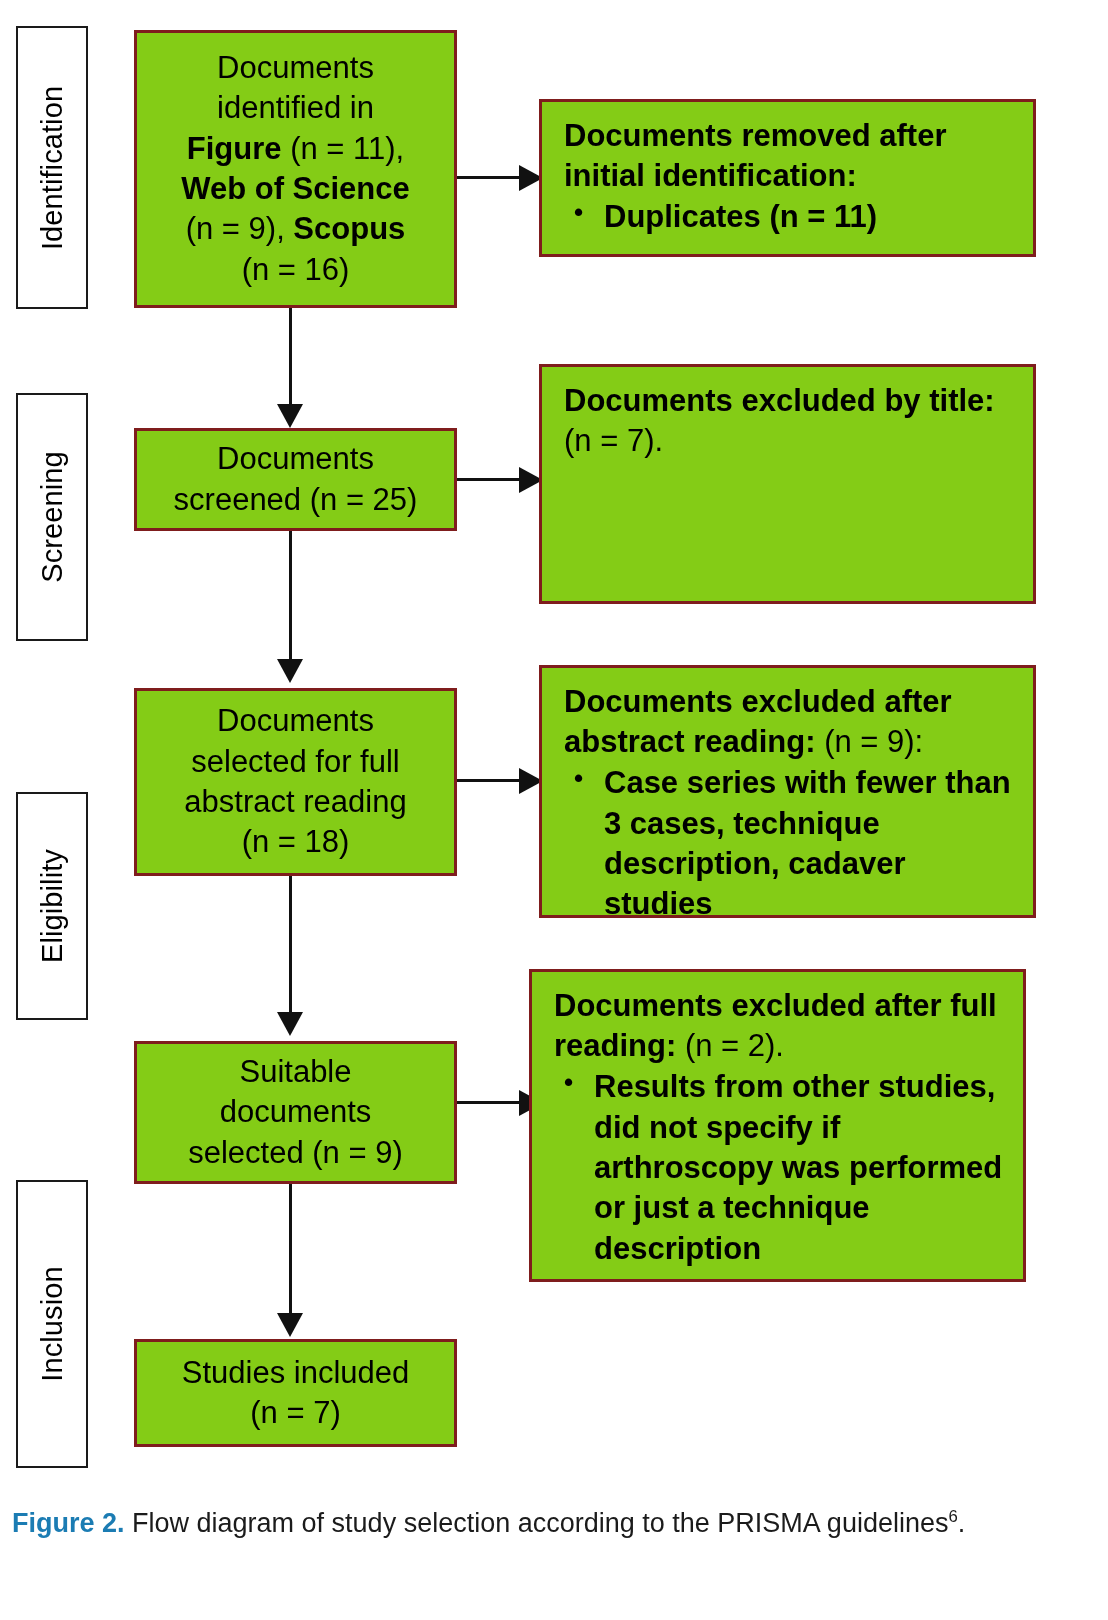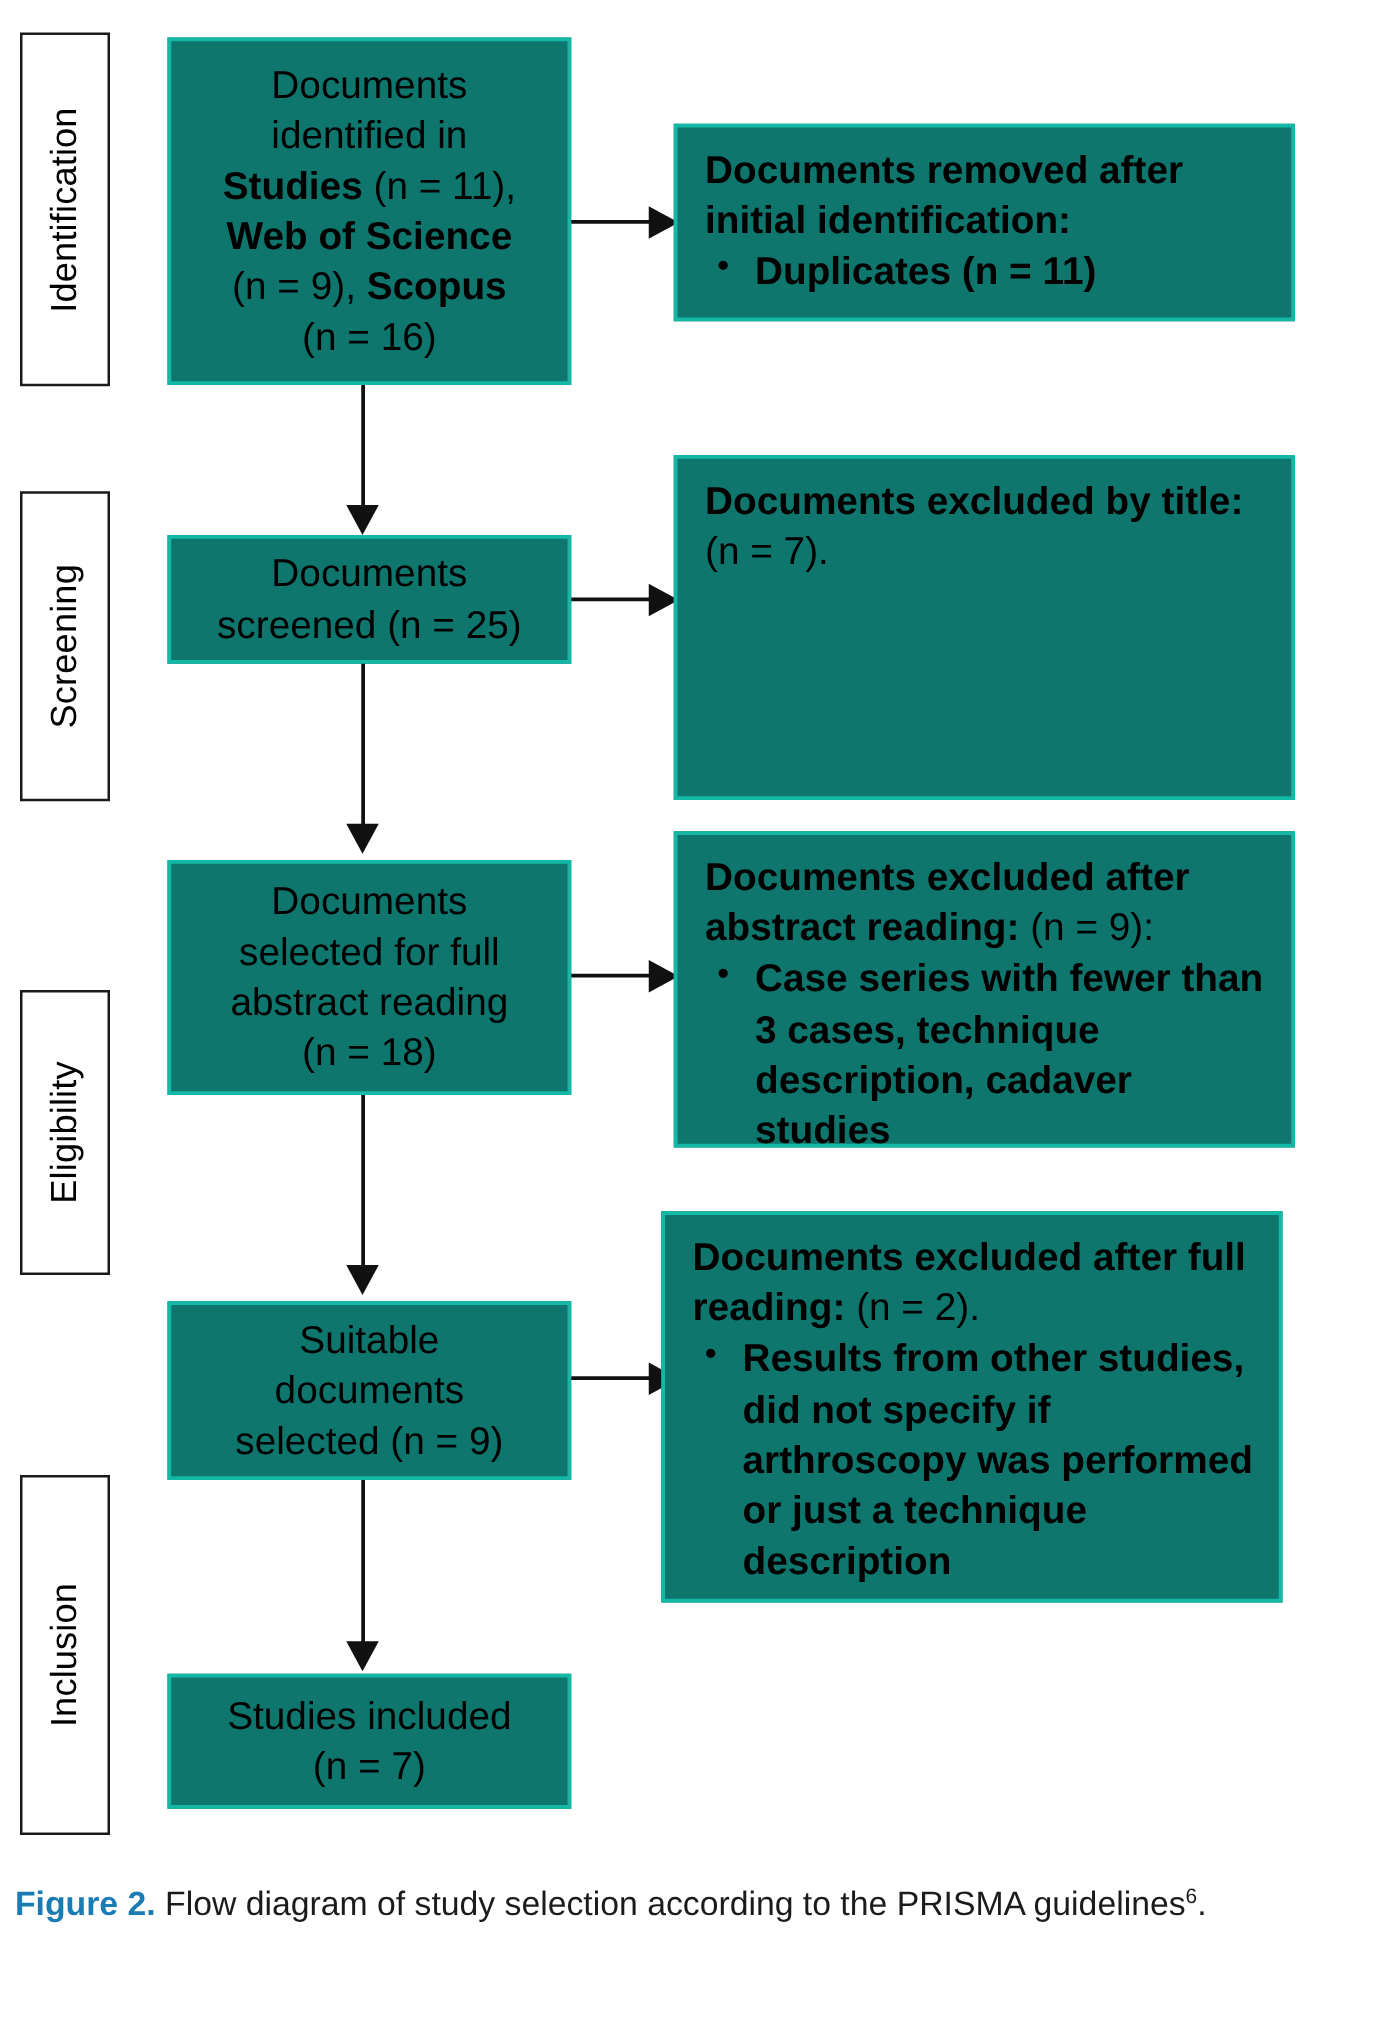--- a/index.html
+++ b/index.html
@@ -34,22 +34,22 @@
     white-space: nowrap;
     font-size: 29px;
     line-height: 1;
     letter-spacing: 0.1px;
     color: #000;
   }
 
   
   .box {
     position: absolute;
-    border: 3px solid #14b8a6;
-    background: #0f766e;
+    border: 3px solid #7f1d1d;
+    background: #84cc16;
     box-sizing: border-box;
   }
   .box-center {
     display: flex;
     align-items: center;
     justify-content: center;
     text-align: center;
   }
   .box-center .txt {
     font-size: 31px;
@@ -154,21 +154,21 @@
   </div>
 
   <div class="stage" style="left:16px; top:1180px; width:72px; height:288px;">
     <span class="stage-label">Inclusion</span>
   </div>
 
   <div class="box box-center" style="left:134px; top:30px; width:323px; height:278px;">
     <div class="txt">
       <span>Documents</span><br>
       <span>identified in</span><br>
-      <b>Studies</b><span> (n = 11),</span><br>
+      <b>Figure</b><span> (n = 11),</span><br>
       <b>Web of Science</b><br>
       <span>(n = 9), </span><b>Scopus</b><br>
       <span>(n = 16)</span>
     </div>
   </div>
 
   <div class="hline" style="left:457px; top:176px; width:64px;"></div>
   <div class="arrow-right" style="left:519px; top:165px;"></div>
 
   <div class="box box-excl" style="left:539px; top:99px; width:497px; height:158px;">
@@ -186,21 +186,21 @@
   <div class="box box-center" style="left:134px; top:428px; width:323px; height:103px;">
     <div class="txt">
       <span>Documents</span><br>
       <span>screened (n = 25)</span>
     </div>
   </div>
 
   <div class="hline" style="left:457px; top:478px; width:64px;"></div>
   <div class="arrow-right" style="left:519px; top:467px;"></div>
 
-  <div class="box box-excl" style="left:539px; top:364px; width:497px; height:276px;">
+  <div class="box box-excl" style="left:539px; top:364px; width:497px; height:240px;">
     <div class="excl-head">
       <span>Documents excluded by title:</span><span class="reg"> (n = 7).</span>
     </div>
   </div>
 
   <div class="vline" style="left:289px; top:531px; height:132px;"></div>
   <div class="arrow-down" style="left:277px; top:659px;"></div>
 
   <div class="box box-center" style="left:134px; top:688px; width:323px; height:188px;">
     <div class="txt">

